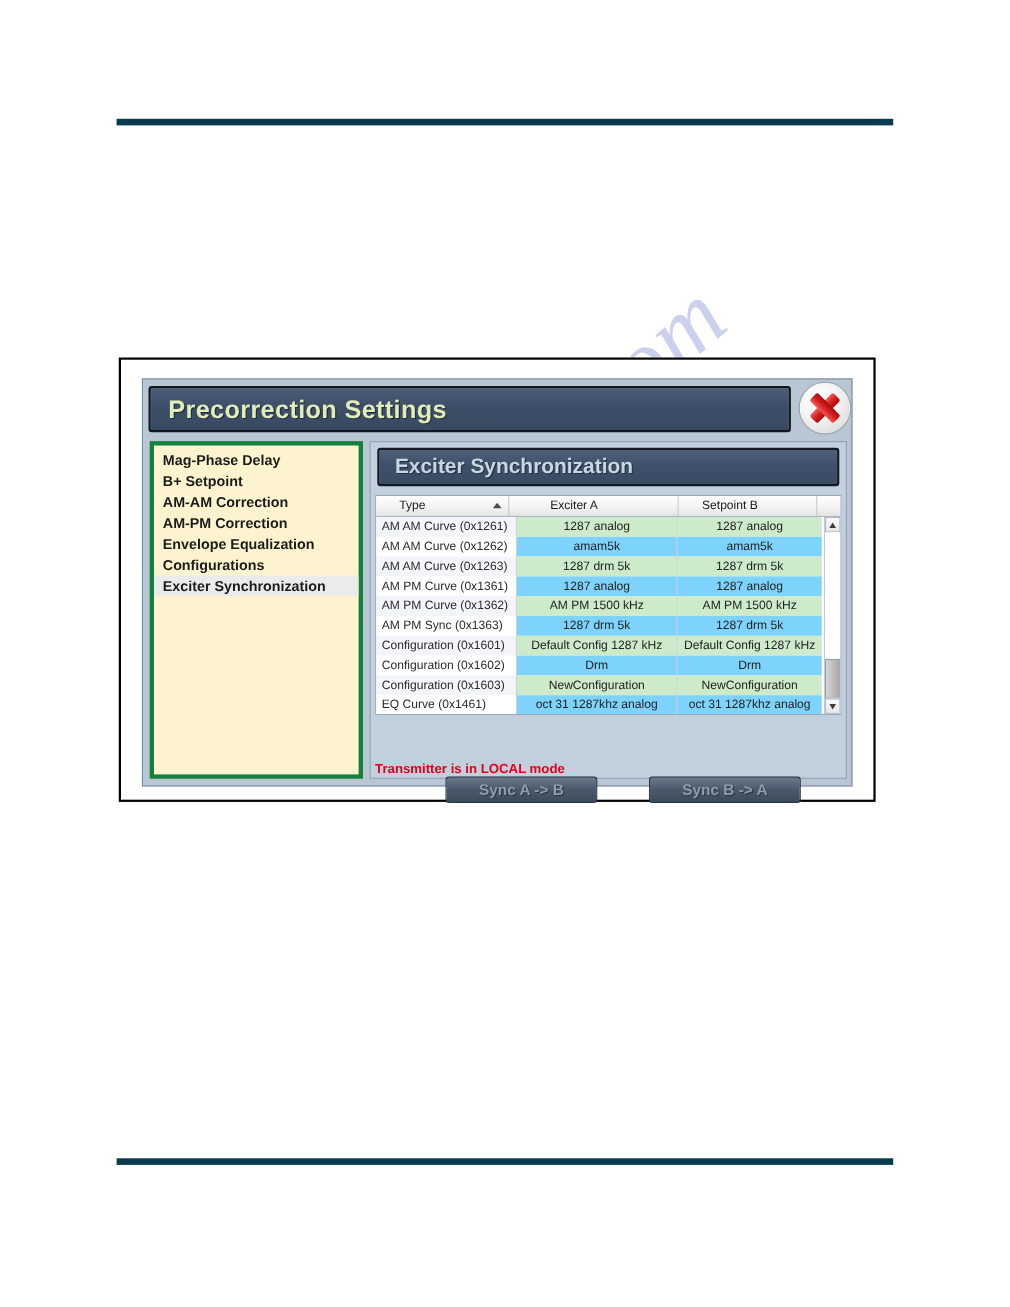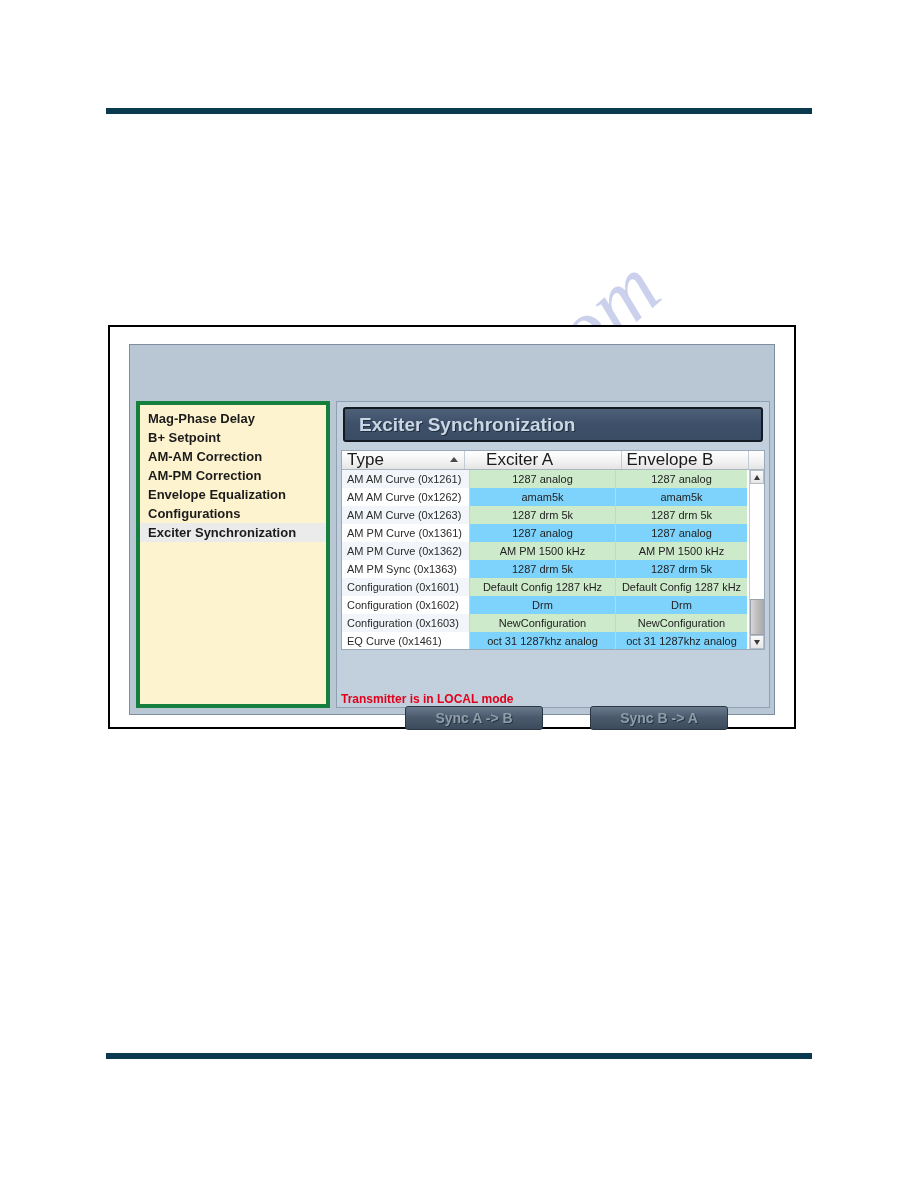--- a/index.html
+++ b/index.html
@@ -186,24 +186,24 @@
     overflow: hidden;
   }
   .grid-head {
     display: flex;
     height: 18px;
     background: linear-gradient(180deg,#ffffff 0%,#f2f2f2 60%,#e4e4e4 100%);
     border-bottom: 1px solid #aab6c2;
     flex: 0 0 auto;
   }
   .hcell {
-    font-size: 17px;
+    font-size: 11px;
     color: #1a1a1a;
     line-height: 18px;
-    padding-left: 5px;
+    padding-left: 21px;
     border-right: 1px solid #c3cbd4;
     box-sizing: border-box;
     position: relative;
     white-space: nowrap;
     overflow: hidden;
   }
   .hcell.c-type { width: 128px; }
   .hcell.c-a    { width: 146px; margin-left: 16px; }
   .hcell.c-b    { width: 133px; }
   .hcell.c-pad  { width: 15px; border-right: none; }
@@ -333,20 +333,28 @@
 
 <div class="page-rule" id="rule-top"></div>
 <div class="page-rule" id="rule-bot"></div>
 
 <div class="watermark">manualshive.com</div>
 
 <div class="figure">
 
   <div class="dialog">
 
+    <div class="titlebar-row">
+      <div class="titlebar">
+        <span class="titlebar-text">Precorrection Settings</span>
+      </div>
+      <div class="close-btn">
+        <span class="close-x"></span>
+      </div>
+    </div>
 
     <div class="sidebar">
       <div class="side-item">Mag-Phase Delay</div>
       <div class="side-item">B+ Setpoint</div>
       <div class="side-item">AM-AM Correction</div>
       <div class="side-item">AM-PM Correction</div>
       <div class="side-item">Envelope Equalization</div>
       <div class="side-item">Configurations</div>
       <div class="side-item selected">Exciter Synchronization</div>
     </div>
@@ -355,21 +363,21 @@
 
       <div class="panel-header">
         <span class="panel-header-text">Exciter Synchronization</span>
       </div>
 
       <div class="grid">
 
         <div class="grid-head">
           <div class="hcell c-type">Type<span class="sort-arrow"></span></div>
           <div class="hcell c-a">Exciter A</div>
-          <div class="hcell c-b">Envelope B</div>
+          <div class="hcell c-b">Setpoint B</div>
           <div class="hcell c-pad"></div>
         </div>
 
         <div class="grid-body">
           <div class="grid-rows">
 
             <div class="grow odd">
               <div class="cell c-type">AM AM Curve (0x1261)</div>
               <div class="cell c-a">1287 analog</div>
               <div class="cell c-b">1287 analog</div>

